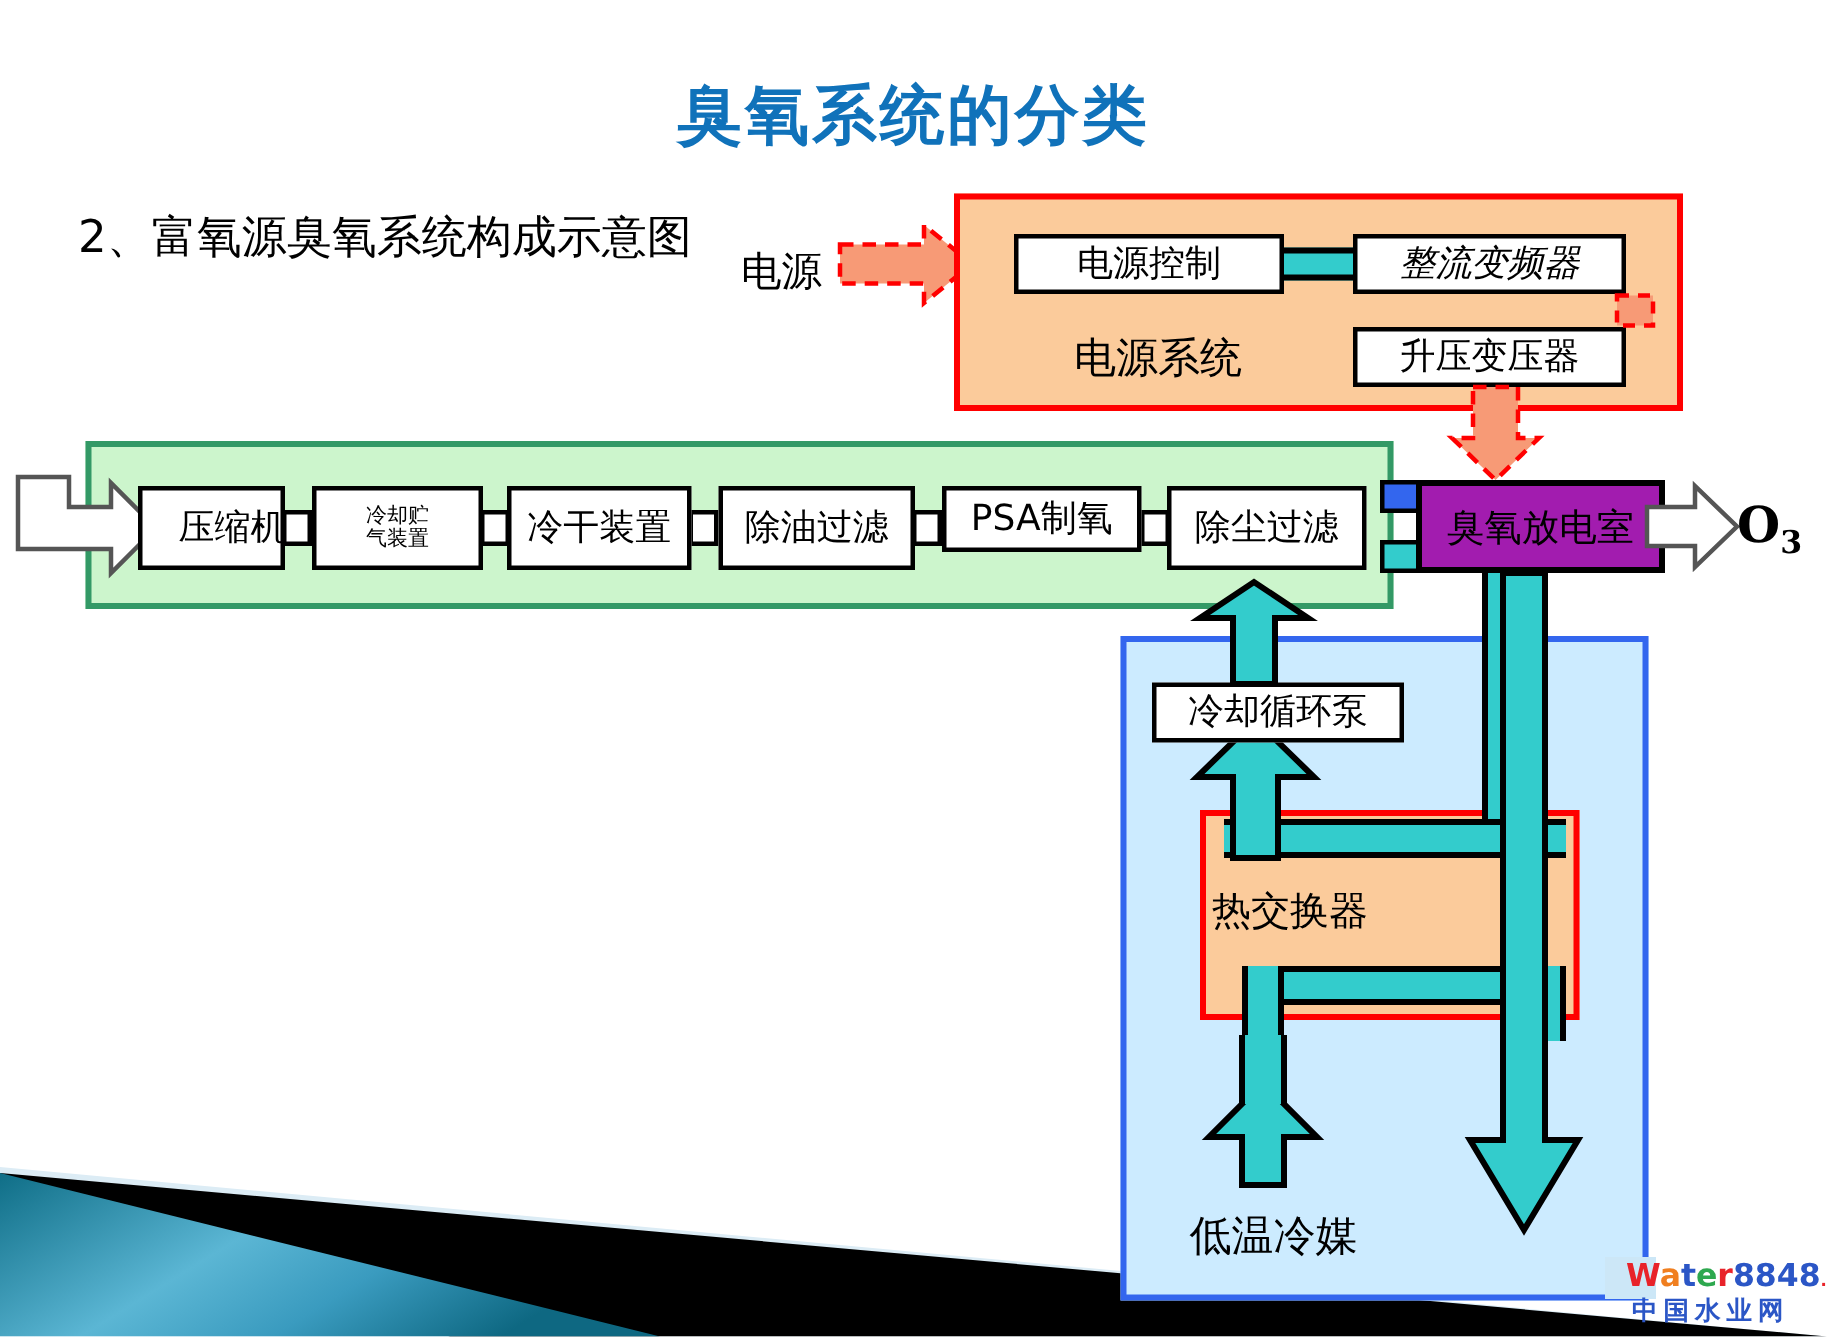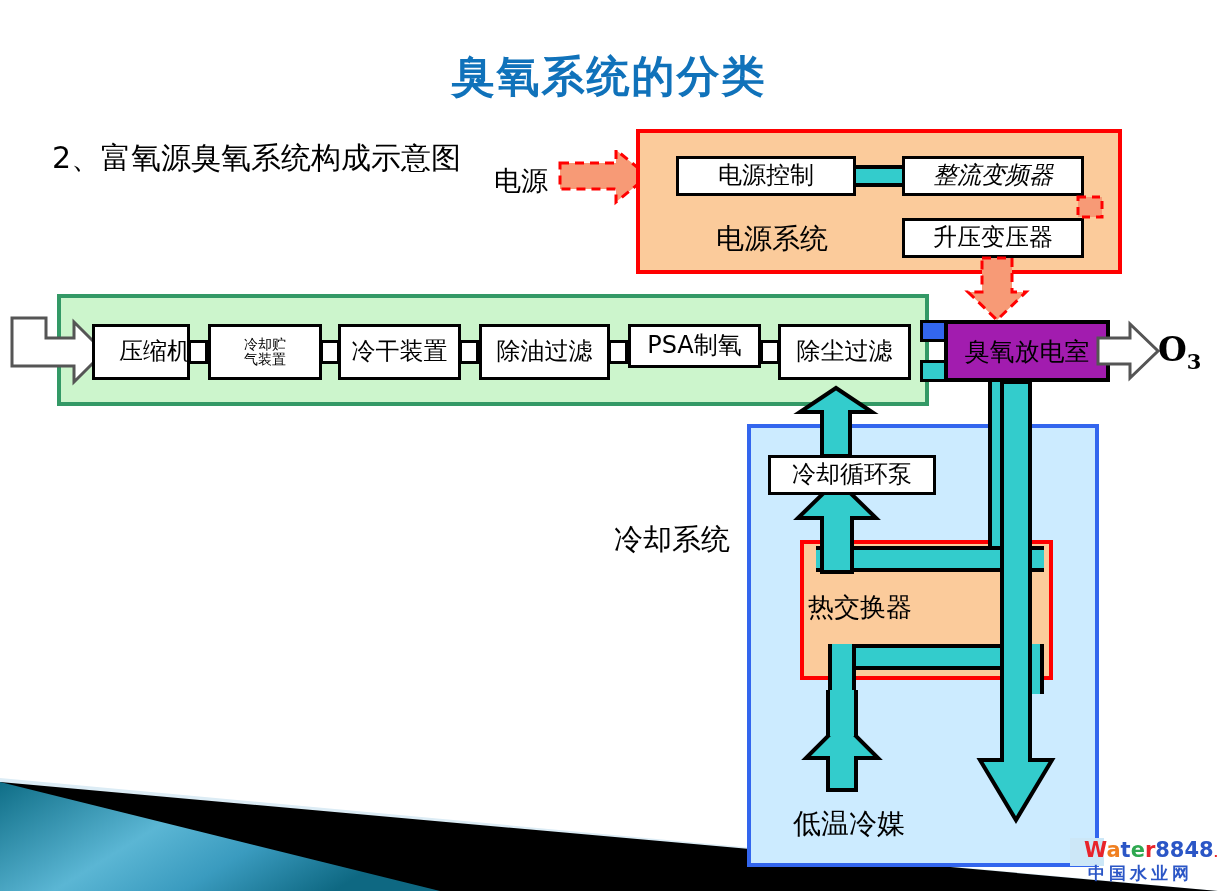--- a/index.html
+++ b/index.html
@@ -217,21 +217,20 @@
   <div class="ozone-box">臭氧放电室</div>
 
   <svg class="svglayer" width="1218" height="891" viewBox="0 0 1218 891">
     <polygon points="1098,338 1130,338 1130,324 1158,351 1130,378 1130,364 1098,364" fill="#FFFFFF" stroke="#555555" stroke-width="3"></polygon>
   </svg>
   <div class="o3">
     <span>O</span><sub>3</sub>
   </div>
 
   <div class="cool-sys"></div>
-  <div class="cool-sys-label">冷却系统</div>
 
   <div class="pipe-v" style="left:988px; top:382px; width:28px; height:180px;"></div>
 
   <div class="pipe-h" style="left:816px; top:544px; width:228px; height:26px;"></div>
   <div class="pipe-v" style="left:1016px; top:544px; width:28px; height:26px;"></div>
 
   <div class="hx"></div>
   <div class="hx-label">热交换器</div>
 
   <div class="pipe-v" style="left:988px; top:382px; width:28px; height:182px;"></div>

